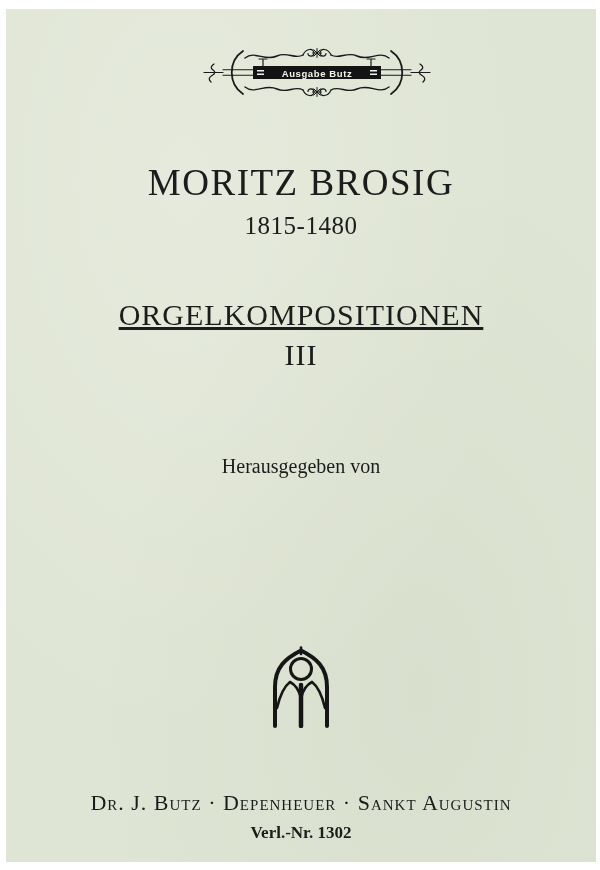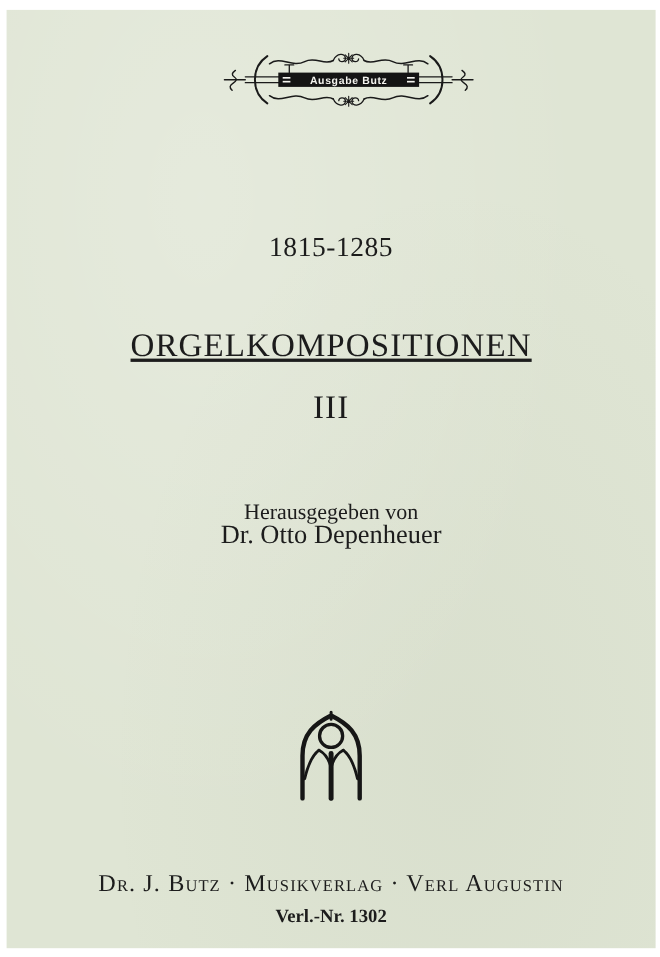--- a/index.html
+++ b/index.html
@@ -38,21 +38,20 @@
   .work-title{
     top:289px;
     font-size:30px;
     letter-spacing:1px;
     text-decoration:underline;
   }
   .volume{
     top:329px;
     font-size:30px;
     letter-spacing:1px;
-    margin-top:16px;
   }
   .editor-intro{
     top:446px;
     font-size:20px;
   }
   .editor{
     top:465px;
     font-size:24px;
   }
   .arch-wrap{top:637px;}
@@ -113,29 +112,29 @@
       <g fill="#f4f4ef">
         <rect x="56" y="25" width="7" height="1.5"></rect>
         <rect x="56" y="28.5" width="7" height="1.5"></rect>
         <rect x="169" y="25" width="7" height="1.5"></rect>
         <rect x="169" y="28.5" width="7" height="1.5"></rect>
       </g>
       <text x="116" y="31.5" text-anchor="middle" fill="#f4f4ef" font-family="Liberation Sans, sans-serif" font-size="9.5" font-weight="bold" letter-spacing="0.6">Ausgabe Butz</text>
     </svg>
   </div>
 
+  <div class="center-abs composer">MORITZ BROSIG</div>
 
-  <div class="center-abs dates">1815-1285</div>
+  <div class="center-abs dates">1815-1480</div>
 
   <div class="center-abs work-title">ORGELKOMPOSITIONEN</div>
 
   <div class="center-abs volume">III</div>
 
   <div class="center-abs editor-intro">Herausgegeben von</div>
-  <div class="center-abs editor">Dr. Otto Depenheuer</div>
 
   <div class="center-abs arch-wrap">
     <svg width="70" height="82" viewBox="0 0 70 82">
       <g stroke="#161616" fill="none" stroke-linecap="round">
 
         <path d="M 35,1.5 L 35,8" stroke-width="2.6"></path>
 
         <path d="M 9,80 L 9,41 C 9,21 20,12 35,4.5 C 50,12 61,21 61,41 L 61,80" stroke-width="4"></path>
 
         <circle cx="35" cy="23" r="10.5" stroke-width="3"></circle>
@@ -144,17 +143,17 @@
 
         <path d="M 35,52 C 33,44 29,38.5 24,36" stroke-width="2.6"></path>
         <path d="M 11,62 C 14,49 18,40.5 24,36" stroke-width="2.6"></path>
 
         <path d="M 35,52 C 37,44 41,38.5 46,36" stroke-width="2.6"></path>
         <path d="M 59,62 C 56,49 52,40.5 46,36" stroke-width="2.6"></path>
       </g>
     </svg>
   </div>
 
-  <div class="center-abs publisher-line">Dr. J. Butz · Musikverlag · Verl Augustin</div>
+  <div class="center-abs publisher-line">Dr. J. Butz · Depenheuer · Sankt Augustin</div>
 
   <div class="center-abs catalog">Verl.-Nr. 1302</div>
 
 </div>
 
 </body></html>

